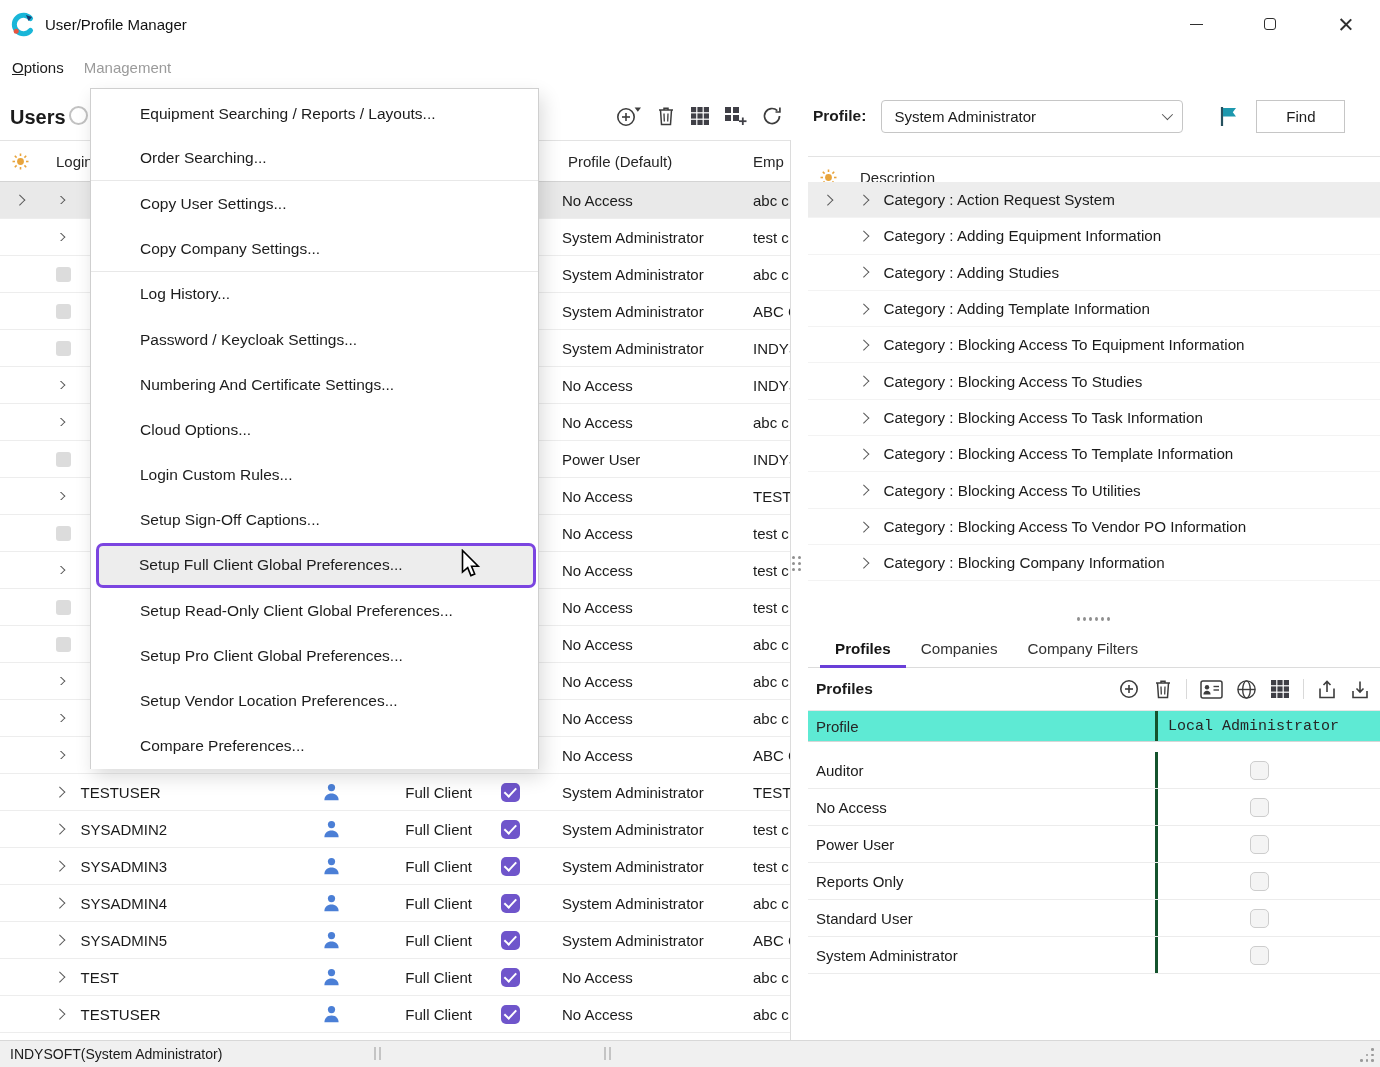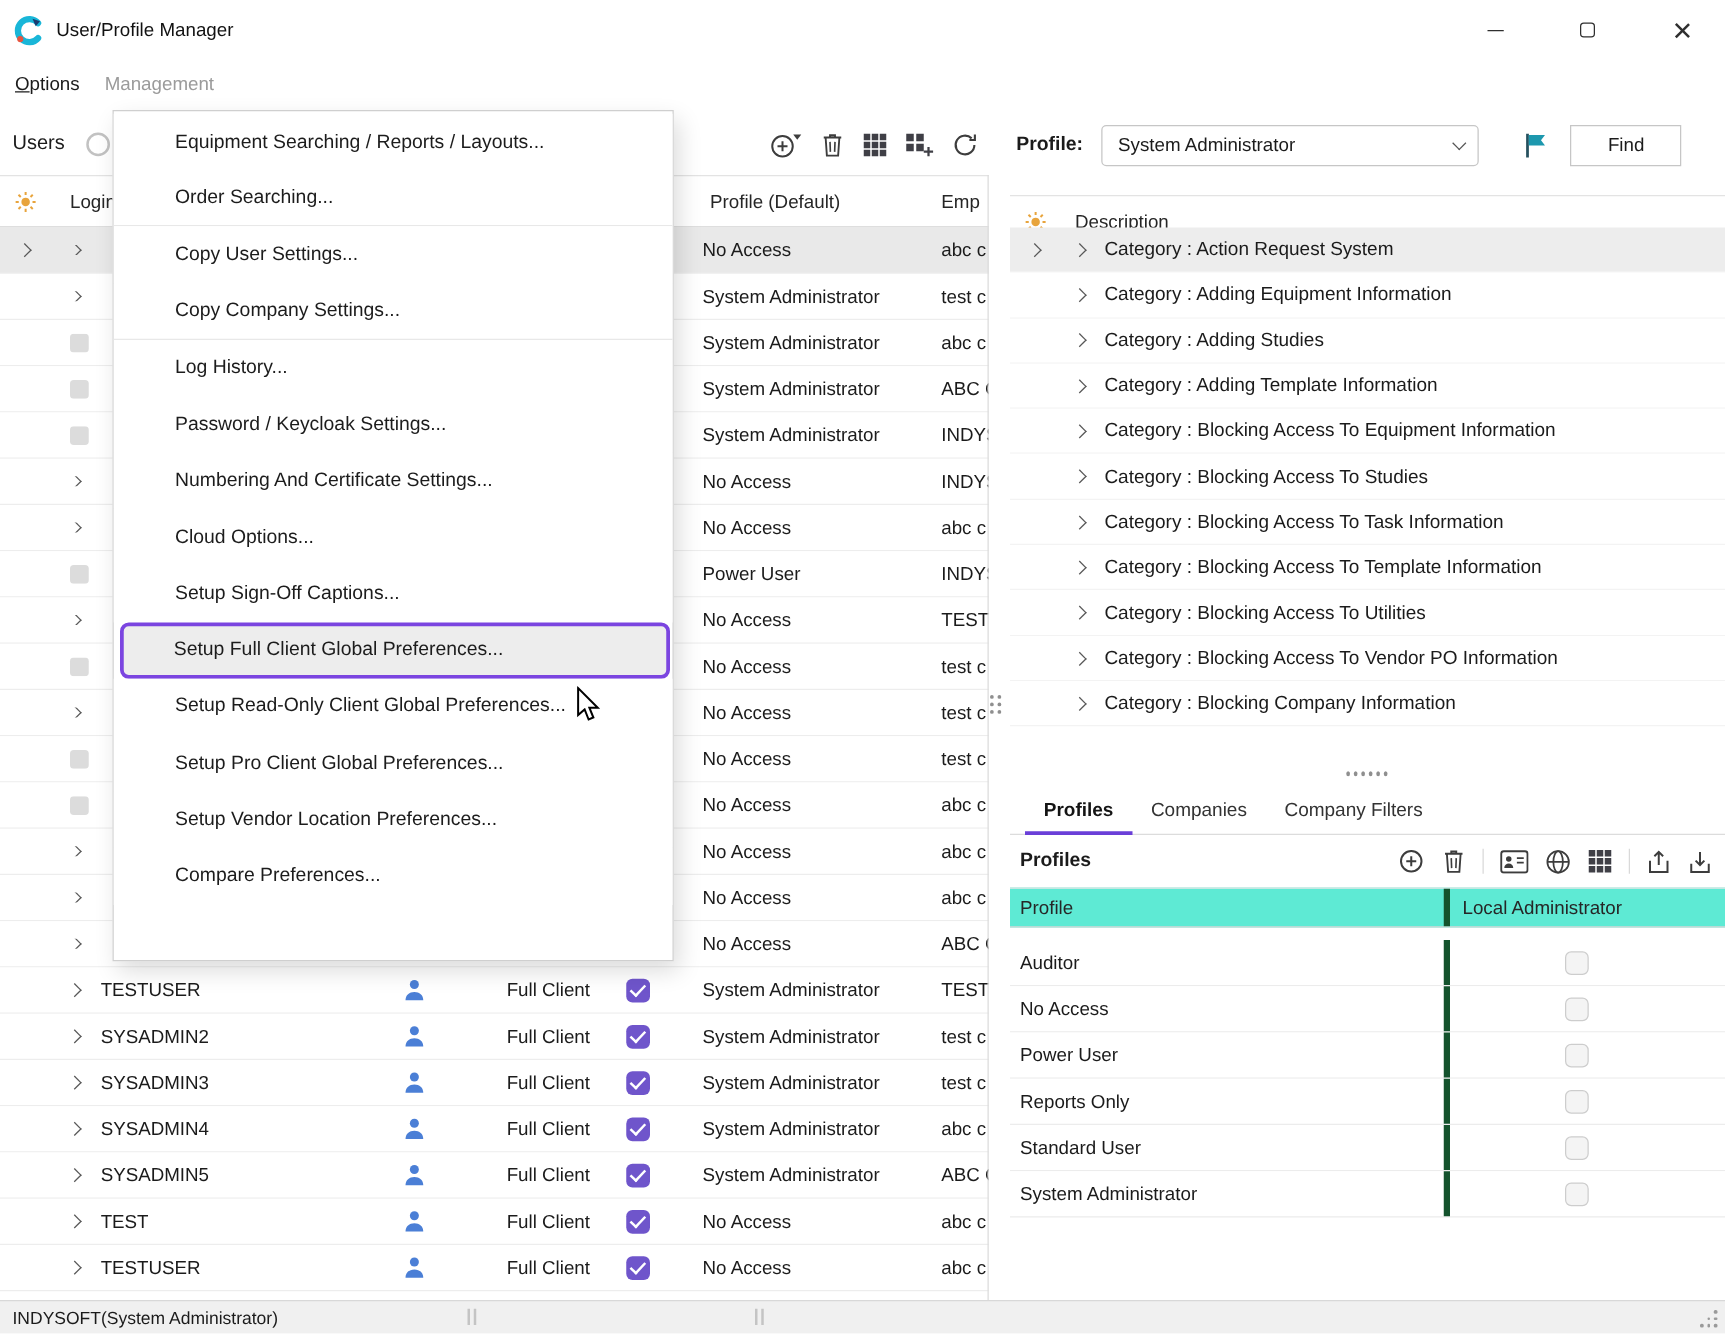--- a/index.html
+++ b/index.html
@@ -26,21 +26,21 @@
   .menubar-item.open-gray { color:#9b9b9b; }
 
   
   .dropdown { position:absolute; left:90px; top:88px; width:449px; height:681px; background:#fff; border:1px solid #cfcfcf;
               box-shadow:4px 8px 18px rgba(0,0,0,.14); z-index:40; padding-top:2px; }
   .menu-item { height:45.2px; display:flex; align-items:center; padding-left:49px; font-size:15.5px; color:#1c1c1c; background:#fff; }
   .menu-item.sep { border-bottom:1px solid #e8e8e8; }
   .menu-item.highlight { background:#ededed; border:3.5px solid #7b45e0; border-radius:7px; margin:0 2px 0 5px; padding-left:40px; }
 
   
-  .users-label { position:absolute; left:10px; top:106px; font-size:16px; font-weight:400; color:#1b1b1b;text-align:center; }
+  .users-label { position:absolute; left:10px; top:106px; font-size:20px; font-weight:700; color:#1b1b1b;text-align:center; }
   .users-circle { position:absolute; left:69px; top:106px; width:19px; height:19px; border:2px solid #c2c2c2; border-radius:50%; }
 
   .u-header { position:absolute; left:0; top:140px; width:791px; height:42px; display:flex; align-items:center;
               border-top:1px solid #e3e3e3; border-bottom:1px solid #d4d4d4; background:#fff; color:#262626; }
   .c-flag { width:40px; display:flex; justify-content:center; align-items:center; flex:none; }
   .c-login { width:270px; padding-left:16px; display:flex; align-items:center; flex:none; overflow:hidden; white-space:nowrap; }
   .c-icon { width:42px; display:flex; justify-content:center; align-items:center; flex:none; }
   .c-client { width:128px; padding-right:8px; display:flex; justify-content:flex-end; align-items:center; flex:none; white-space:nowrap; }
   .c-check { width:60px; display:flex; justify-content:center; align-items:center; flex:none; }
   .c-profile { width:200px; padding-left:22px; display:flex; align-items:center; flex:none; overflow:hidden; white-space:nowrap; }
@@ -98,21 +98,21 @@
 
   
   .profiles-head { position:absolute; left:808px; top:668px; width:572px; height:42px; display:flex; align-items:center; padding:0 10px 0 8px; }
   .profiles-title { font-weight:700; font-size:15.5px; }
   .profiles-tools { margin-left:auto; display:flex; align-items:center; gap:13px; }
   .tool-sep { width:1px; height:20px; background:#d9d9d9; }
 
   .p-header { position:absolute; left:808px; top:710px; width:572px; height:32px; display:flex; align-items:center;
               border-top:1px solid #e6e6e6; border-bottom:1px solid #d6d6d6; color:#262626; background:#5eead4; }
   .p-col1 { width:347px; padding-left:8px; flex:none; }
-  .p-col2 { width:225px; padding-left:10px; flex:none; border-left:5px solid #14532d; height:100%; display:flex; align-items:center; }
+  .p-col2 { width:225px; padding-left:10px; flex:none; border-left:3px solid #14532d; height:100%; display:flex; align-items:center;font-family:Liberation Mono, monospace; }
   .p-rows { position:absolute; left:808px; top:752px; width:572px; }
   .p-row { height:37px; display:flex; align-items:center; border-bottom:1px solid #ececec; background:#fff; }
   .p-row .p-col2 { padding-left:92px; }
 
   
   .statusbar { position:absolute; left:0; top:1040px; width:1380px; height:27px; background:#f0f0f0; border-top:1px solid #d8d8d8;
                display:flex; align-items:center; padding-left:10px; font-size:14px; color:#1b1b1b; }
   .sb-tick { position:absolute; top:1047px; width:8px; height:13px; display:flex; gap:3px; }
   .sb-tick i { width:2px; height:13px; background:#c4c4c4; }
   .tick-1 { left:374px; } .tick-2 { left:604px; }
@@ -1019,20 +1019,23 @@
       <div class="menu-item">
         <span>Password / Keycloak Settings...</span>
       </div>
       <div class="menu-item">
         <span>Numbering And Certificate Settings...</span>
       </div>
       <div class="menu-item">
         <span>Cloud Options...</span>
       </div>
       <div class="menu-item">
+        <span>Login Custom Rules...</span>
+      </div>
+      <div class="menu-item">
         <span>Setup Sign-Off Captions...</span>
       </div>
       <div class="menu-item highlight">
         <span>Setup Full Client Global Preferences...</span>
       </div>
       <div class="menu-item">
         <span>Setup Read-Only Client Global Preferences...</span>
       </div>
       <div class="menu-item">
         <span>Setup Pro Client Global Preferences...</span>

